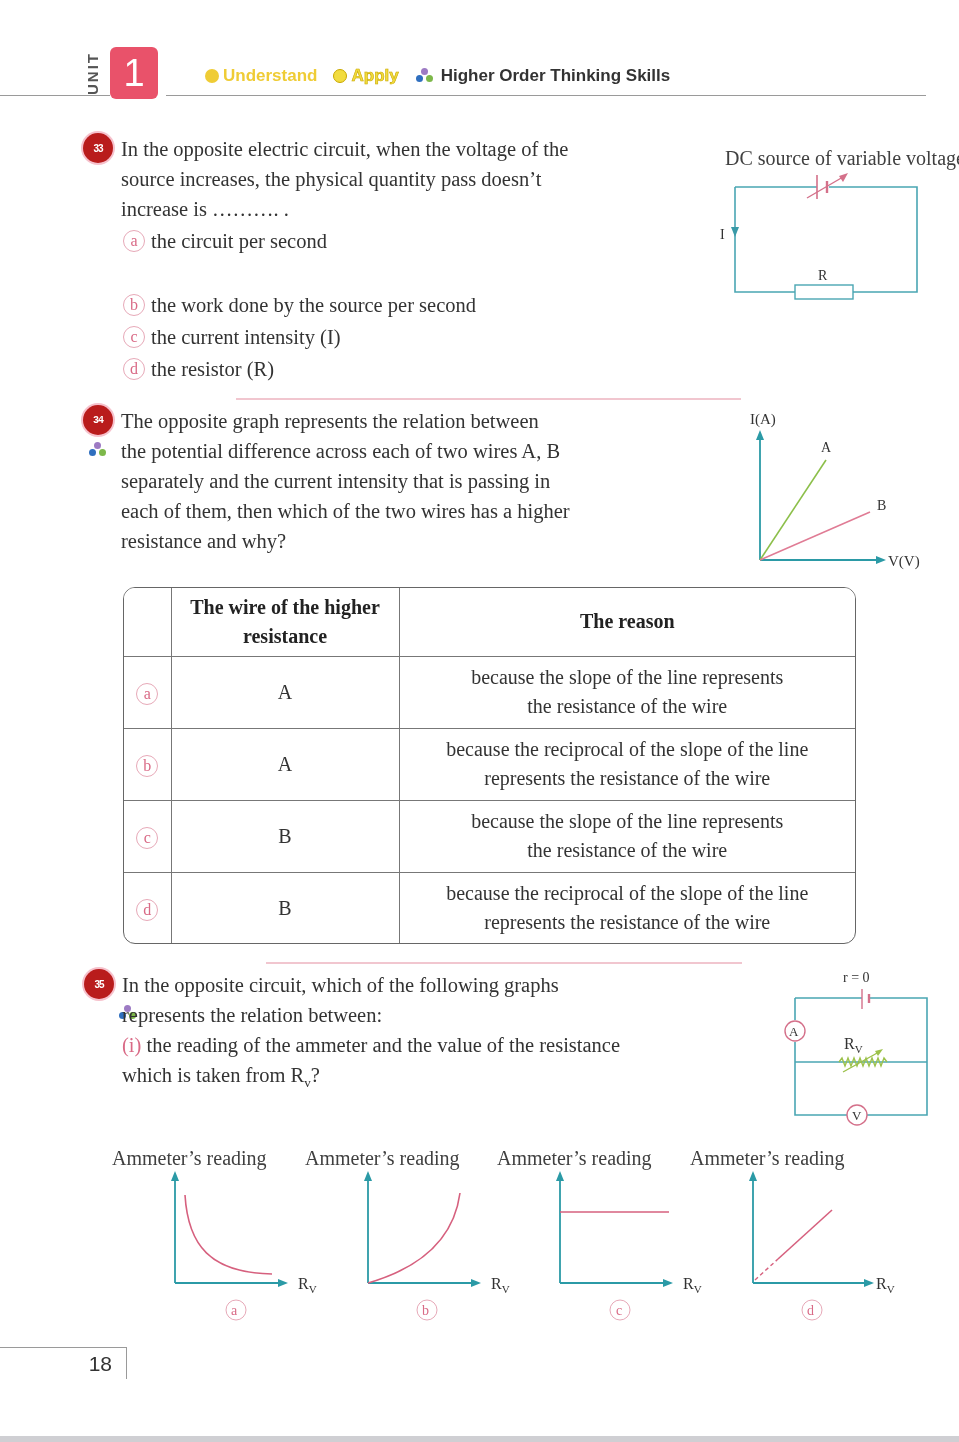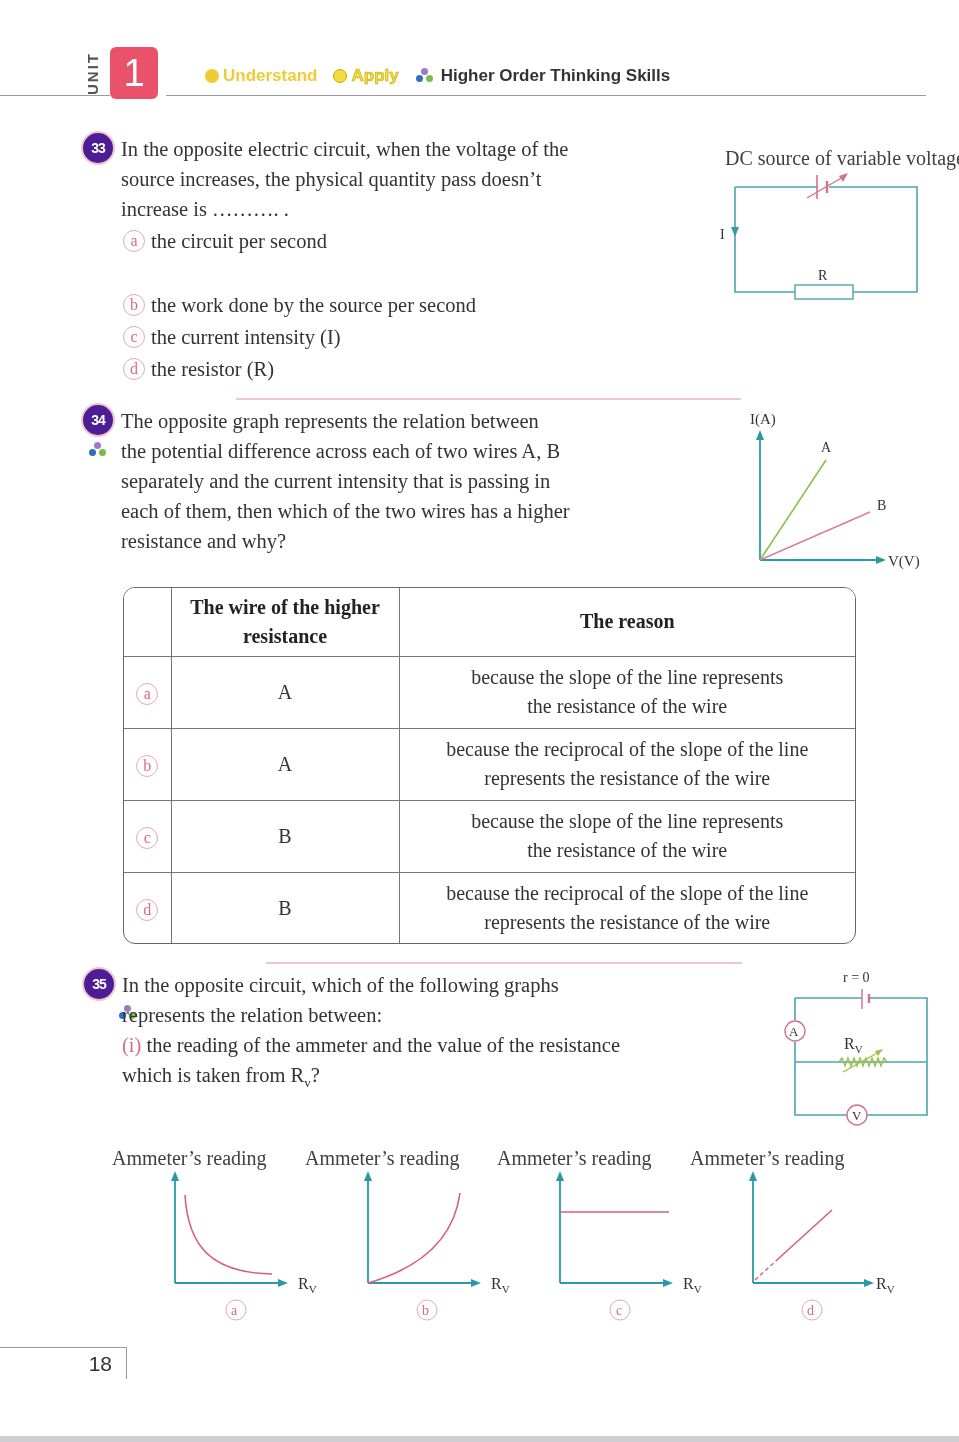--- a/index.html
+++ b/index.html
@@ -20,21 +20,21 @@
   .lg-apply .dot { background: #f2dc3f; border: 1px solid #c9a800; }
   .lg-understand .dot { background: #efcc35; }
   .lg-hots { color: #333; display: flex; align-items: center; }
   .tri-dots { position: relative; width: 20px; height: 16px; display: inline-block; margin-right: 6px; }
   .tri-dots i { position: absolute; width: 7px; height: 7px; border-radius: 50%; }
   .tri-dots i:nth-child(1) { left: 6px; top: 0; background: #9d7bc4; }
   .tri-dots i:nth-child(2) { left: 1px; top: 7px; background: #2f6fbf; }
   .tri-dots i:nth-child(3) { left: 11px; top: 7px; background: #7db84a; }
 
   
-  .qnum { width: 30px; height: 30px; border-radius: 50%; background: #4c1d95; color: #fff; font-family: "Liberation Sans", sans-serif; font-weight: bold; font-size: 14px; display: flex; align-items: center; justify-content: center; letter-spacing: -1px; box-shadow: 0 0 0 2px #f6c1cc; }
+  .qnum { width: 30px; height: 30px; border-radius: 50%; background: #b91c1c; color: #fff; font-family: "Liberation Sans", sans-serif; font-weight: bold; font-size: 10px; display: flex; align-items: center; justify-content: center; letter-spacing: -1px; box-shadow: 0 0 0 2px #f6c1cc; }
   .q-text { font-size: 20.5px; line-height: 30px; color: #333; }
   .opt { position: absolute; font-size: 20.5px; line-height: 30px; color: #333; display: flex; align-items: flex-start; }
   .opt-letter { width: 22px; height: 22px; border-radius: 50%; border: 1px solid #e7a9b8; color: #d96a86; font-size: 16px; display: inline-flex; align-items: center; justify-content: center; margin-top: 4px; margin-right: 6px; flex: 0 0 22px; line-height: 1; background: #fff; }
 
   .sep-line { height: 2px; background: #f1c6cf; }
 
   
   .answer-table { left: 123px; top: 587px; width: 733px; height: 357px; border: 1.5px solid #666; border-radius: 12px; overflow: hidden; }
   .answer-table table { width: 100%; height: 100%; border-collapse: collapse; font-size: 20px; color: #333; }
   .answer-table td, .answer-table th { border: 1px solid #777; text-align: center; vertical-align: middle; line-height: 29px; }
@@ -126,21 +126,21 @@
   <rect x="80" y="120" width="58" height="14" fill="#fff" stroke="#4aa6b3" stroke-width="1.4"></rect>
 
   <polygon points="16,62 24,62 20,72" fill="#3a9aa8"></polygon>
   <text x="5" y="74" font-size="14" fill="#333">I</text>
   <text x="103" y="115" font-size="14" fill="#333">R</text>
 </svg>
 
 <div class="abs sep-line" style="left:236px; top:398px; width:505px;"></div>
 
 
-<div class="abs qnum" style="left:83px; top:405px;">34</div>
+<div class="abs qnum" style="left:83px; top:405px;font-family:Liberation Mono, monospace;">34</div>
 <span class="abs tri-dots" style="left:88px; top:442px;"><i></i><i></i><i></i></span>
 <div class="abs q-text" style="left:121px; top:406px;">
   <div>The opposite graph represents the relation between</div>
   <div>the potential difference across each of two wires A, B</div>
   <div>separately and the current intensity that is passing in</div>
   <div>each of them, then which of the two wires has a higher</div>
   <div>resistance and why?</div>
 </div>
 
 

